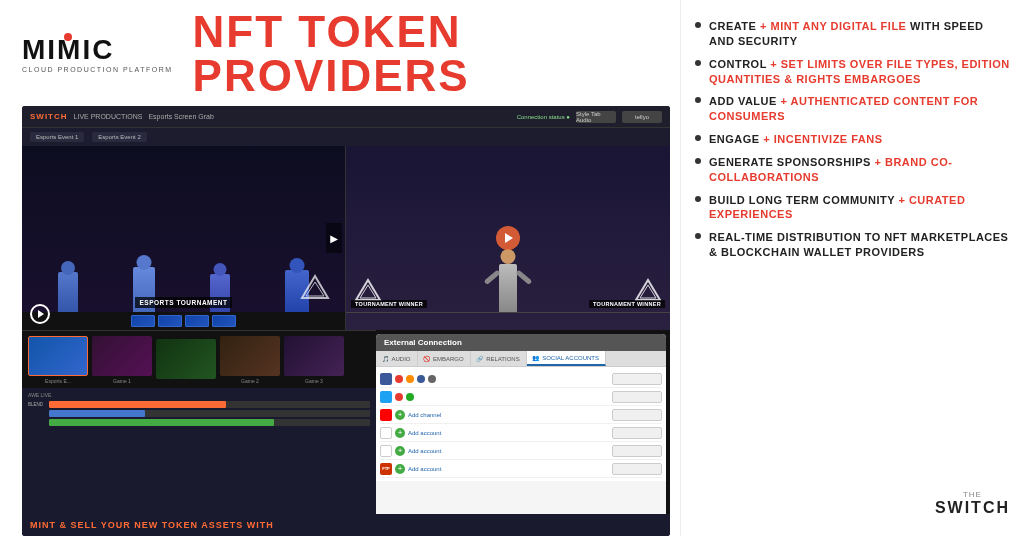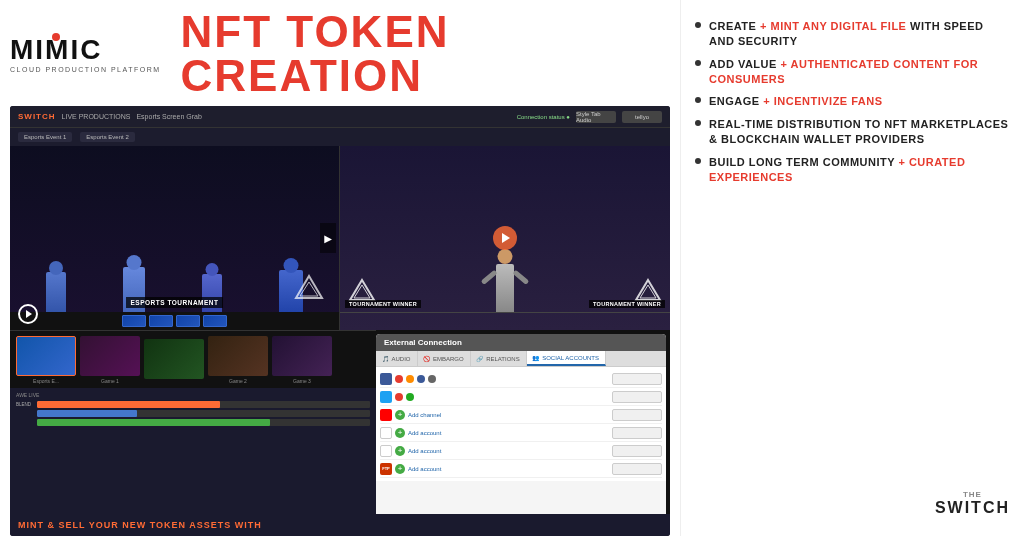--- a/index.html
+++ b/index.html
@@ -16,21 +16,21 @@
     .main-container {
       display: flex;
       flex: 1;
       height: 536px;
     }
 
     
     .left-panel {
       width: 680px;
       background: #ffffff;
-      padding: 10px 10px 0 10px;
+      padding: 10px 10px 0 22px;
       display: flex;
       flex-direction: column;
       flex-shrink: 0;
     }
 
     .header-row {
       display: flex;
       align-items: center;
       margin-bottom: 8px;
     }
@@ -398,21 +398,21 @@
   <div class="left-panel">
 
     <div class="header-row">
       <div class="logo-area">
         <div class="logo-text">
           <div class="logo-dot"></div>
           <span>MIMIC</span>
         </div>
         <div class="logo-sub">CLOUD PRODUCTION PLATFORM</div>
       </div>
-      <div class="page-title">NFT TOKEN CREATION</div>
+      <div class="page-title">NFT TOKEN PROVIDERS</div>
     </div>
 
     <div class="screenshot-area">
       <div class="screenshot-inner">
 
         <div class="ss-topbar">
           <div class="ss-logo">SWITCH</div>
           <div class="ss-nav-item">LIVE PRODUCTIONS</div>
           <div class="ss-nav-item">Esports Screen Grab</div>
           <div class="ss-status">Connection status ●</div>
@@ -636,52 +636,64 @@
   <div class="right-panel">
 
     <div class="bullet-item">
       <div class="bullet-dot"></div>
       <div class="bullet-text">
         <span>CREATE</span><span class="highlight"> + </span><span class="highlight">MINT ANY DIGITAL FILE</span><span> WITH  SPEED AND SECURITY</span>
       </div>
     </div>
 
 
+    <div class="bullet-item">
+      <div class="bullet-dot"></div>
+      <div class="bullet-text">
+        <span>CONTROL</span><span class="highlight"> + </span><span class="highlight">SET LIMITS OVER FILE TYPES, EDITION QUANTITIES &amp; RIGHTS EMBARGOES</span>
+      </div>
+    </div>
 
     <div class="bullet-item">
       <div class="bullet-dot"></div>
       <div class="bullet-text">
         <span>ADD VALUE</span><span class="highlight"> + </span><span class="highlight">AUTHENTICATED CONTENT FOR CONSUMERS</span>
       </div>
     </div>
 
     <div class="bullet-item">
       <div class="bullet-dot"></div>
       <div class="bullet-text">
         <span>ENGAGE</span><span class="highlight"> + </span><span class="highlight">INCENTIVIZE FANS</span>
       </div>
     </div>
 
+    <div class="bullet-item">
+      <div class="bullet-dot"></div>
+      <div class="bullet-text">
+        <span>GENERATE SPONSORSHIPS</span><span class="highlight"> + </span><span class="highlight">BRAND CO-COLLABORATIONS</span>
+      </div>
+    </div>
+
+    <div class="bullet-item">
+      <div class="bullet-dot"></div>
+      <div class="bullet-text">
+        <span>BUILD LONG TERM COMMUNITY</span><span class="highlight"> + </span><span class="highlight">CURATED EXPERIENCES</span>
+      </div>
+    </div>
 
     <div class="bullet-item">
       <div class="bullet-dot"></div>
       <div class="bullet-text">
         <span>REAL-TIME DISTRIBUTION TO NFT MARKETPLACES &amp; BLOCKCHAIN WALLET PROVIDERS</span>
       </div>
     </div>
 
-    <div class="bullet-item">
-      <div class="bullet-dot"></div>
-      <div class="bullet-text">
-        <span>BUILD LONG TERM COMMUNITY</span><span class="highlight"> + </span><span class="highlight">CURATED EXPERIENCES</span>
-      </div>
-    </div>
-
     <div class="switch-logo-area">
       <div style="display:flex;flex-direction:column;align-items:center;">
-        <div style="font-size:8px;color:#888;letter-spacing:1px;font-weight:bold;">THE</div>
+        <div style="font-size:8px;color:#888;letter-spacing:1px;">THE</div>
         <div style="font-size:16px;font-weight:900;color:#222;letter-spacing:2px;">SWITCH</div>
       </div>
     </div>
 
   </div>
 
 </div>
 
 </body></html>

